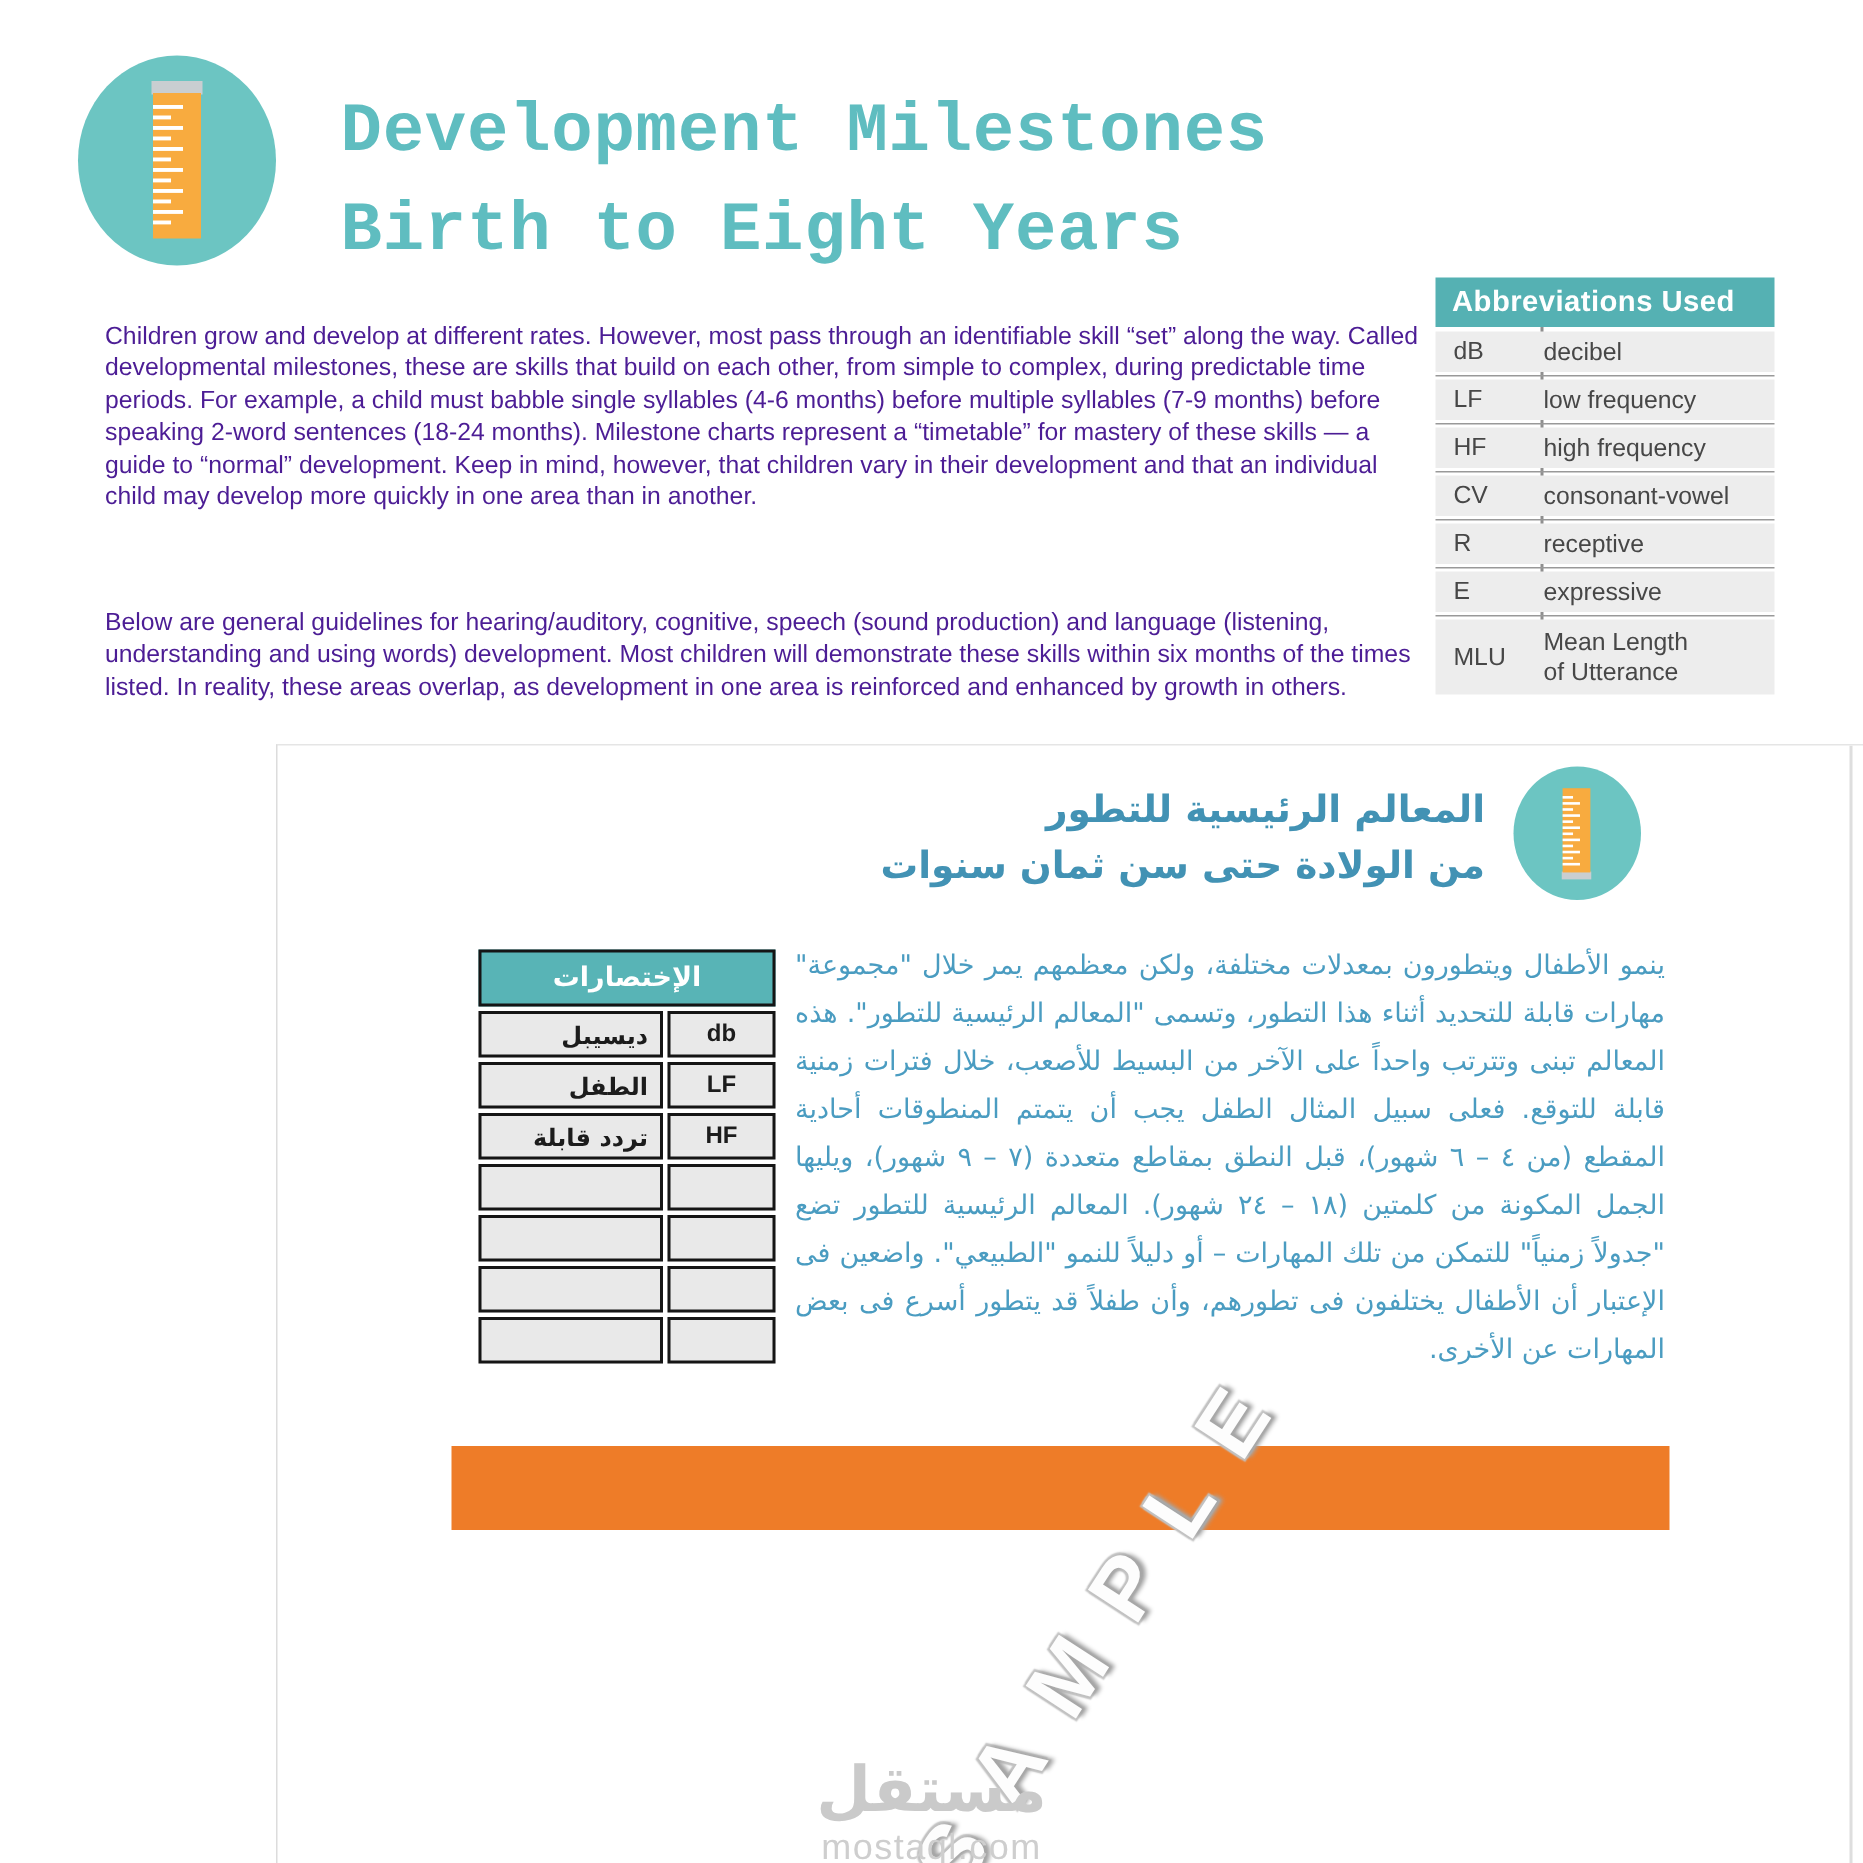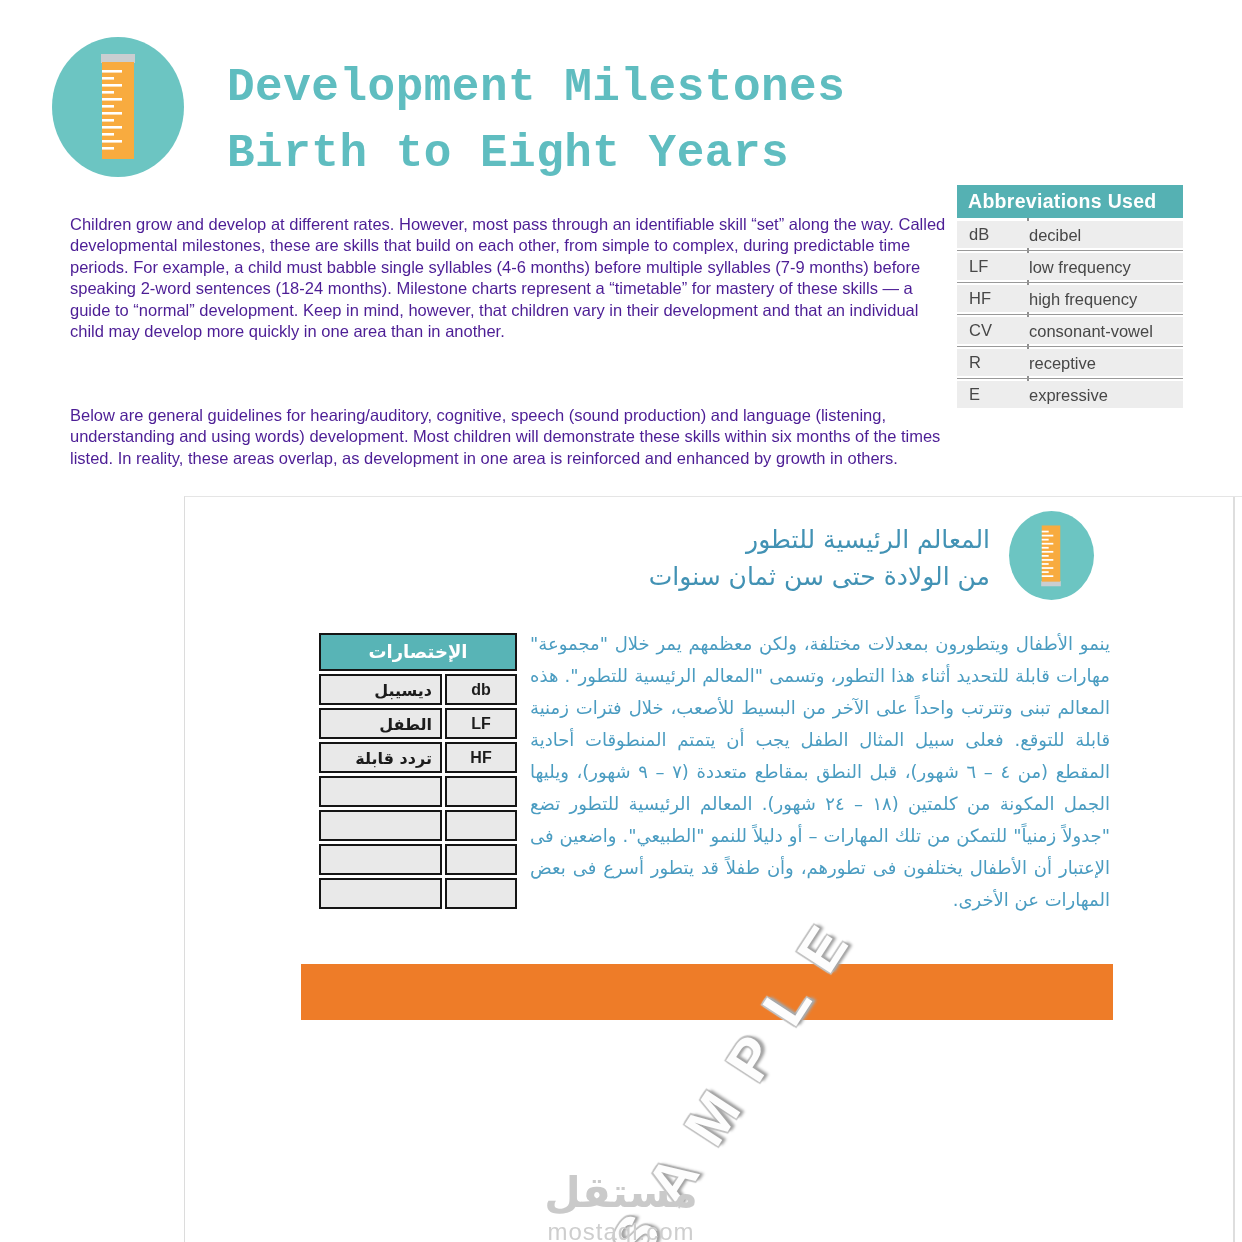--- a/index.html
+++ b/index.html
@@ -65,21 +65,21 @@
   }
 
   .ar-circle {
     position:absolute; left:824px; top:14px; width:85px; height:89px;
     background:#6cc5c2; border-radius:50%;
   }
   .ar-circle svg { position:absolute; left:31px; top:10px; transform:scaleY(-1); }
 
   .ar-title {
     position:absolute; right:252px; top:24px; direction:rtl; text-align:right;
-    color:#4292b4; font-size:25px; font-weight:normal; line-height:37px;
+    color:#4292b4; font-size:25px; font-weight:bold; line-height:37px;
     font-family:"DejaVu Sans", sans-serif; white-space:nowrap;
   }
 
   .abbr-ar { position:absolute; left:134px; top:136px; width:198px; }
   .abbr-ar-header {
     background:#58b4b6; border:2px solid #151515; height:38px; line-height:34px;
     color:#ffffff; font-size:18px; font-weight:bold; text-align:center; direction:rtl;
     font-family:"DejaVu Sans", sans-serif;
   }
   .ar-row { display:flex; gap:3px; margin-top:3px; height:31px; }
@@ -180,20 +180,25 @@
         <div class="en-meaning">consonant-vowel</div>
       </div>
       <div class="en-row">
         <div class="en-abbr">R</div>
         <div class="en-meaning">receptive</div>
       </div>
       <div class="en-row">
         <div class="en-abbr">E</div>
         <div class="en-meaning">expressive</div>
       </div>
+      <div class="en-row tall">
+        <div class="en-abbr">MLU</div>
+        <div class="en-meaning">Mean Length
+of Utterance</div>
+      </div>
     </div>
   </div>
 
   <div class="sample-page">
     <div class="page-right-line"></div>
 
     <div class="ar-circle">
       <svg width="22" height="68" viewBox="0 0 38 108">
         <rect x="2" y="0" width="34" height="9" fill="#c9ced1"></rect>
         <rect x="3" y="8" width="32" height="97" fill="#f8ab3f"></rect>

